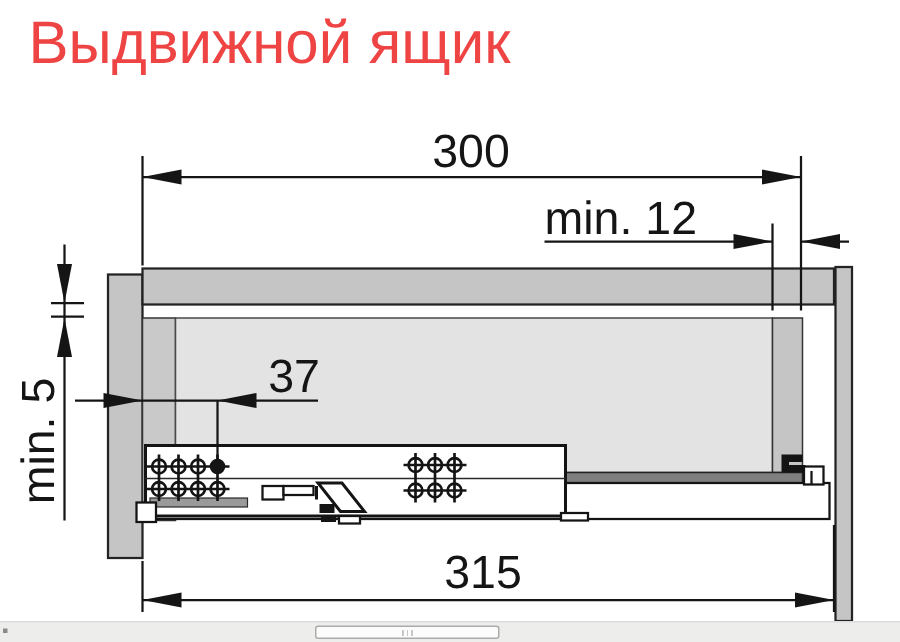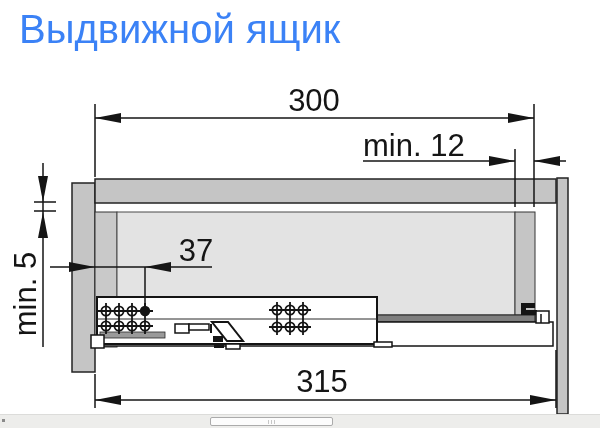--- a/index.html
+++ b/index.html
@@ -2,21 +2,21 @@
 <html><head>
 <meta charset="utf-8">
 <style>
   html,body{margin:0;padding:0;}
   body{
     width:600px;height:428px;position:relative;overflow:hidden;
     background:#ffffff;font-family:"Liberation Sans",sans-serif;
   }
   .page-title{
     position:absolute;left:19px;top:6px;
-    font-size:40px;line-height:1.15;color:#3b82f6;
+    font-size:40px;line-height:1.15;color:#ef4444;
     letter-spacing:0px;white-space:nowrap;
   }
   .drawing{position:absolute;left:0;top:0;}
   svg text{
     font-family:"Liberation Sans",sans-serif;
     fill:#151515;
   }
   .dim-text{font-size:31px;}
   
   .hscrollbar{

